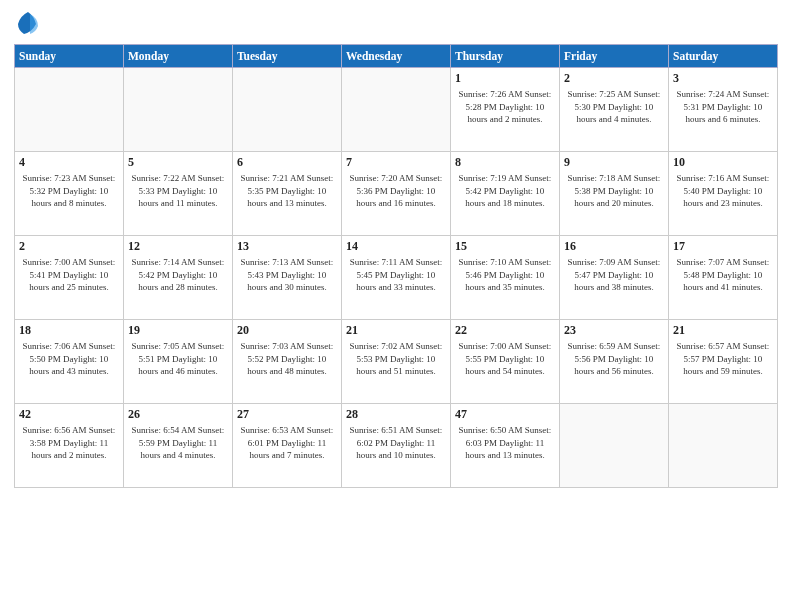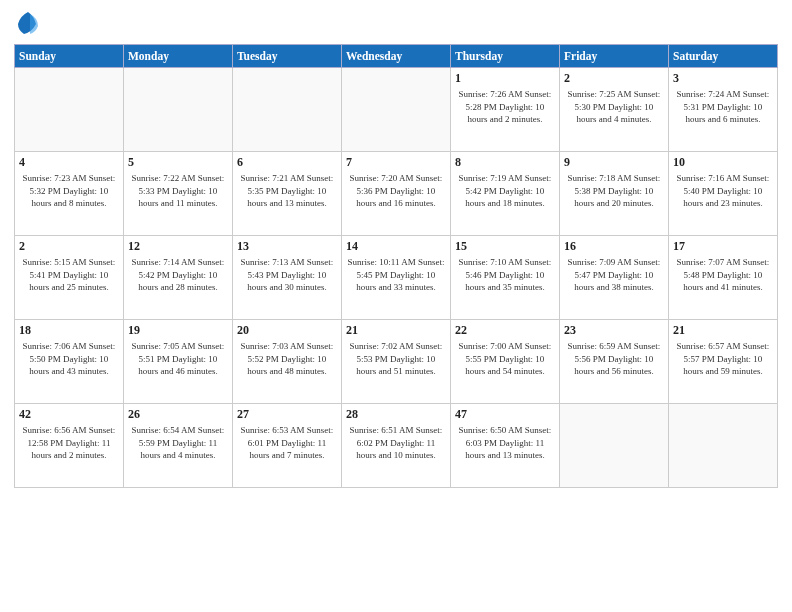--- a/index.html
+++ b/index.html
@@ -201,42 +201,42 @@
             <span class="day-num">10</span>
             <div class="cell-info">Sunrise: 7:16 AM
 Sunset: 5:40 PM
 Daylight: 10 hours
 and 23 minutes.</div>
           </td>
         </tr>
         <tr>
           <td>
             <span class="day-num">2</span>
-            <div class="cell-info">Sunrise: 5:15 AM
+            <div class="cell-info">Sunrise: 7:00 AM
 Sunset: 5:41 PM
 Daylight: 10 hours
 and 25 minutes.</div>
           </td>
           <td>
             <span class="day-num">12</span>
             <div class="cell-info">Sunrise: 7:14 AM
 Sunset: 5:42 PM
 Daylight: 10 hours
 and 28 minutes.</div>
           </td>
           <td>
             <span class="day-num">13</span>
             <div class="cell-info">Sunrise: 7:13 AM
 Sunset: 5:43 PM
 Daylight: 10 hours
 and 30 minutes.</div>
           </td>
           <td>
             <span class="day-num">14</span>
-            <div class="cell-info">Sunrise: 10:11 AM
+            <div class="cell-info">Sunrise: 7:11 AM
 Sunset: 5:45 PM
 Daylight: 10 hours
 and 33 minutes.</div>
           </td>
           <td>
             <span class="day-num">15</span>
             <div class="cell-info">Sunrise: 7:10 AM
 Sunset: 5:46 PM
 Daylight: 10 hours
 and 35 minutes.</div>
@@ -304,21 +304,21 @@
             <div class="cell-info">Sunrise: 6:57 AM
 Sunset: 5:57 PM
 Daylight: 10 hours
 and 59 minutes.</div>
           </td>
         </tr>
         <tr>
           <td>
             <span class="day-num">42</span>
             <div class="cell-info">Sunrise: 6:56 AM
-Sunset: 12:58 PM
+Sunset: 3:58 PM
 Daylight: 11 hours
 and 2 minutes.</div>
           </td>
           <td>
             <span class="day-num">26</span>
             <div class="cell-info">Sunrise: 6:54 AM
 Sunset: 5:59 PM
 Daylight: 11 hours
 and 4 minutes.</div>
           </td>

